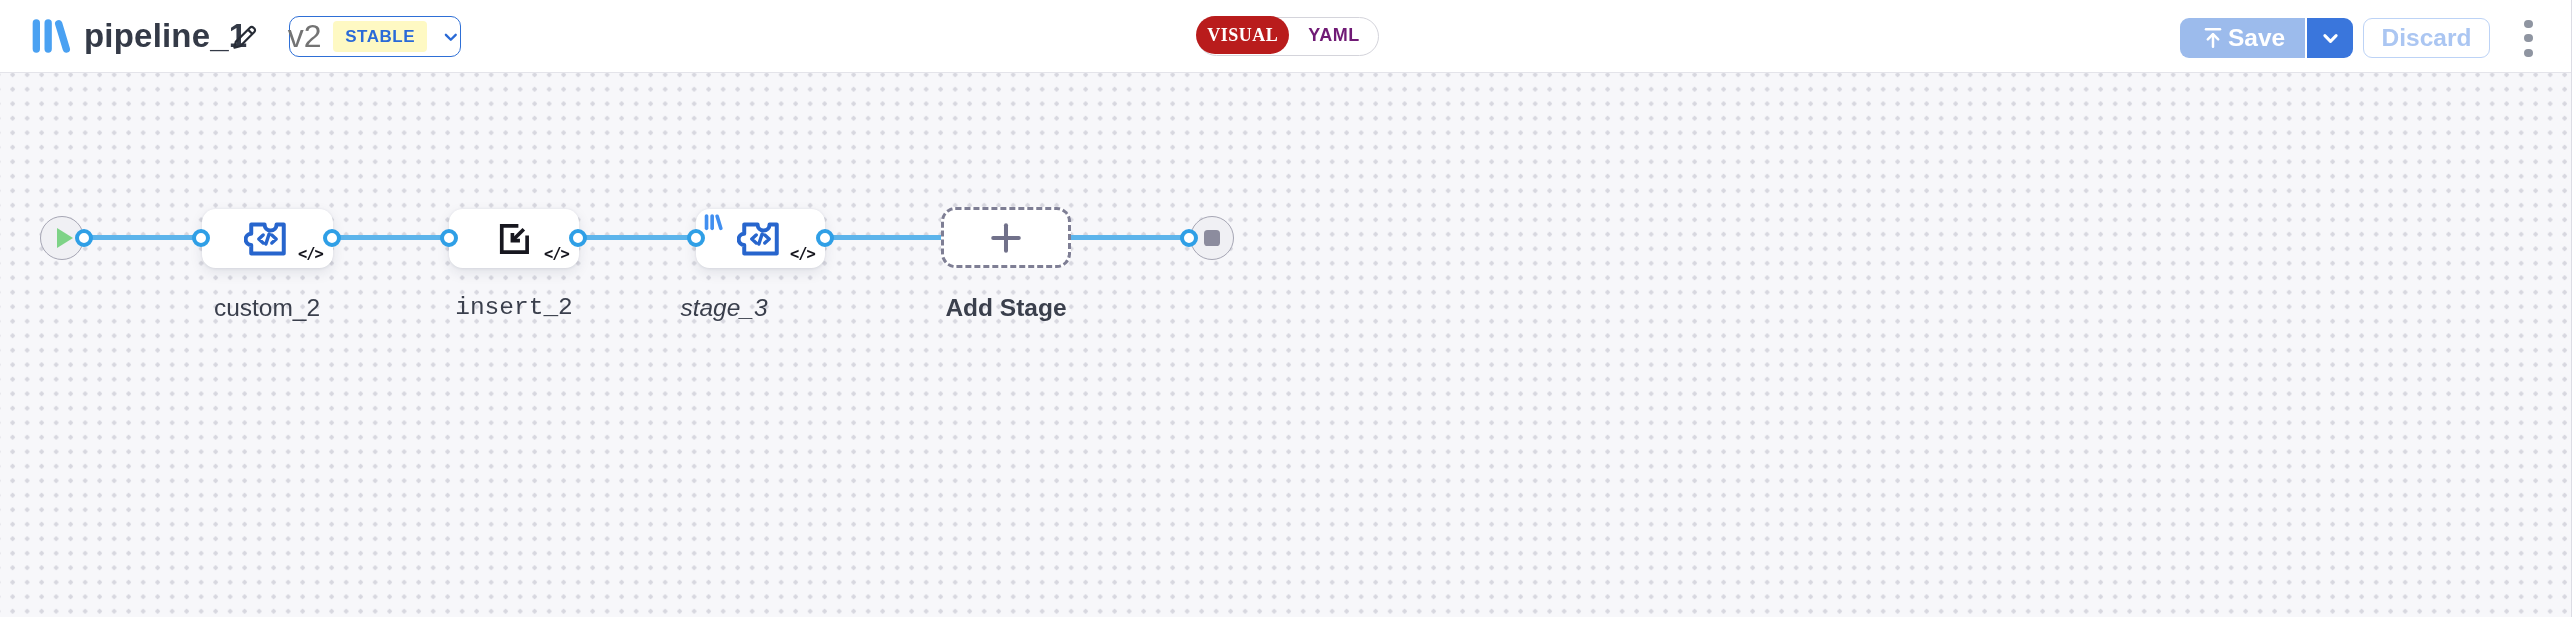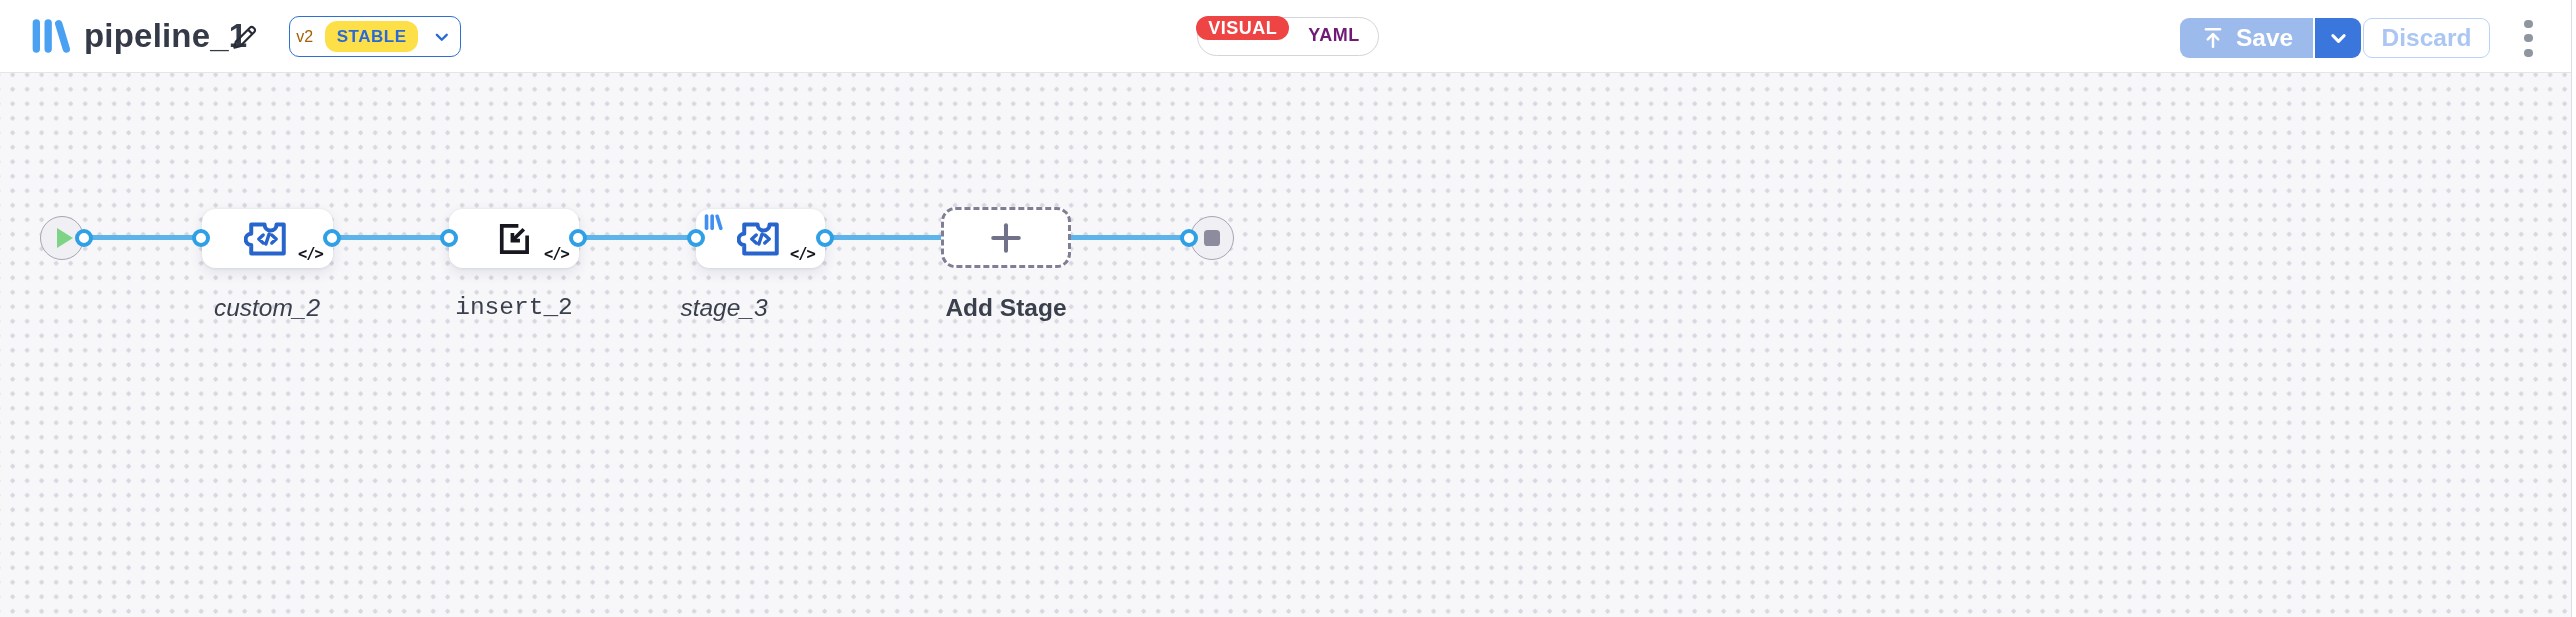--- a/index.html
+++ b/index.html
@@ -10,36 +10,36 @@
   
   #header { position:absolute; left:0; top:0; width:2576px; height:73px;
             background:#ffffff; border-bottom:1.8px solid #e4e4ea; z-index:20; }
   .logo { position:absolute; left:31px; top:18px; width:40px; height:36px; }
   .page-title { position:absolute; left:84px; top:0; height:71px; line-height:71px;
                 font-size:33px; font-weight:bold; color:#343a47; letter-spacing:0.2px; }
   .edit-btn { position:absolute; left:229px; top:22px; width:31px; height:31px; cursor:pointer; }
   .version-box { position:absolute; left:289px; top:16.3px; width:172px; height:41px;
                  border:1.8px solid #2e6fd6; border-radius:10px; background:#fff;
                  display:flex; align-items:center; justify-content:center; gap:11.8px; cursor:pointer; }
-  .version-label { font-size:16px; color:#a16207; }
-  .version-badge { background:#fde047; color:#2a6ad8; font-size:17px; font-weight:bold;
-                   letter-spacing:0.5px; padding:5.4px 11.8px; border-radius:12px; }
+  .version-label { font-size:32px; color:#737373; }
+  .version-badge { background:#fef9c3; color:#2a6ad8; font-size:17px; font-weight:bold;
+                   letter-spacing:0.5px; padding:5.4px 11.8px; border-radius:4px; }
 
   .view-toggle { position:absolute; left:50%; top:17px; transform:translateX(-50%);
                  width:182px; height:39px; border:1.8px solid #d4d4db; border-radius:20px;
                  background:#fff; }
   .seg { position:absolute; display:flex; align-items:center; justify-content:center;
          font-size:18px; font-weight:bold; letter-spacing:0.5px; cursor:pointer; }
-  .seg-visual { left:-1.8px; top:-1.8px; height:24px; width:93px; background:#ef4444;
-                color:#fff; border-radius:20px; z-index:1; }
+  .seg-visual { left:-1.8px; top:-1.8px; height:38px; width:93px; background:#b91c1c;
+                color:#fff; border-radius:20px; z-index:1;font-family:Liberation Serif, serif; }
   .seg-yaml { right:0; top:0; height:35px; width:88px; color:#701a75; }
 
   .save-split { position:absolute; left:2180px; top:18px; height:40px; display:flex;
                 border-radius:9px; overflow:hidden; }
-  .save-main { background:#9cbbec; color:#fff; display:flex; align-items:center; gap:10px;
+  .save-main { background:#9cbbec; color:#fff; display:flex; align-items:center; gap:2px;
                padding:0 20px; font-size:24.5px; font-weight:bold; cursor:pointer; }
   .save-caret { background:#3a76dc; width:48px; display:flex; align-items:center;
                 justify-content:center; border-left:2.7px solid #ffffff; cursor:pointer; }
   .discard-btn { position:absolute; left:2363px; top:18px; width:127px; height:40px;
                  background:#fff; border:1.8px solid #bdd3f6; border-radius:9px;
                  color:#abc6f2; font-size:24.5px; font-weight:bold;
                  display:flex; align-items:center; justify-content:center; cursor:pointer; }
   .kebab { position:absolute; left:2512px; top:16.3px; width:33px; height:44px;
            display:flex; flex-direction:column; align-items:center; justify-content:center;
            gap:6.4px; cursor:pointer; }
@@ -175,21 +175,21 @@
 
     <div class="stage-card" style="left:202px; width:131px;">
       <span style="display:flex;">
         <svg width="47" height="40" viewBox="0 0 26 22">
           <path d="M 4 3 h 7.4 a 3.3 3.3 0 0 0 6.6 0 H 22 V 19 H 4 v -4.7 a 3.1 3.1 0 0 1 0 -6.2 Z" fill="#ffffff" stroke="#2765cd" stroke-width="2.2" stroke-linejoin="round"></path>
           <path d="M10.6 8.8 L8.2 11 L10.6 13.2 M15.4 8.8 L17.8 11 L15.4 13.2 M13.9 8.2 L12.1 13.8" fill="none" stroke="#2765cd" stroke-width="1.9" stroke-linecap="round" stroke-linejoin="round"></path>
         </svg>
       </span>
       <span class="code-badge">&lt;/&gt;</span>
     </div>
-    <span class="node-label" style="left:267px;font-style:italic;">custom_2</span>
+    <span class="node-label" style="left:267px;">custom_2</span>
 
     <div class="stage-card" style="left:449px; width:130px;">
       <span style="display:flex;">
         <svg width="42" height="42" viewBox="0 0 24 24">
           <g fill="none" stroke="#17171f" stroke-width="2.1">
             <path d="M14.5 4.5 H5 V19.5 H19.5 V10"></path>
             <path d="M17.6 6.4 L11.1 12.9"></path>
             <path d="M11.1 8.6 V12.9 H15.4"></path>
           </g>
         </svg>

